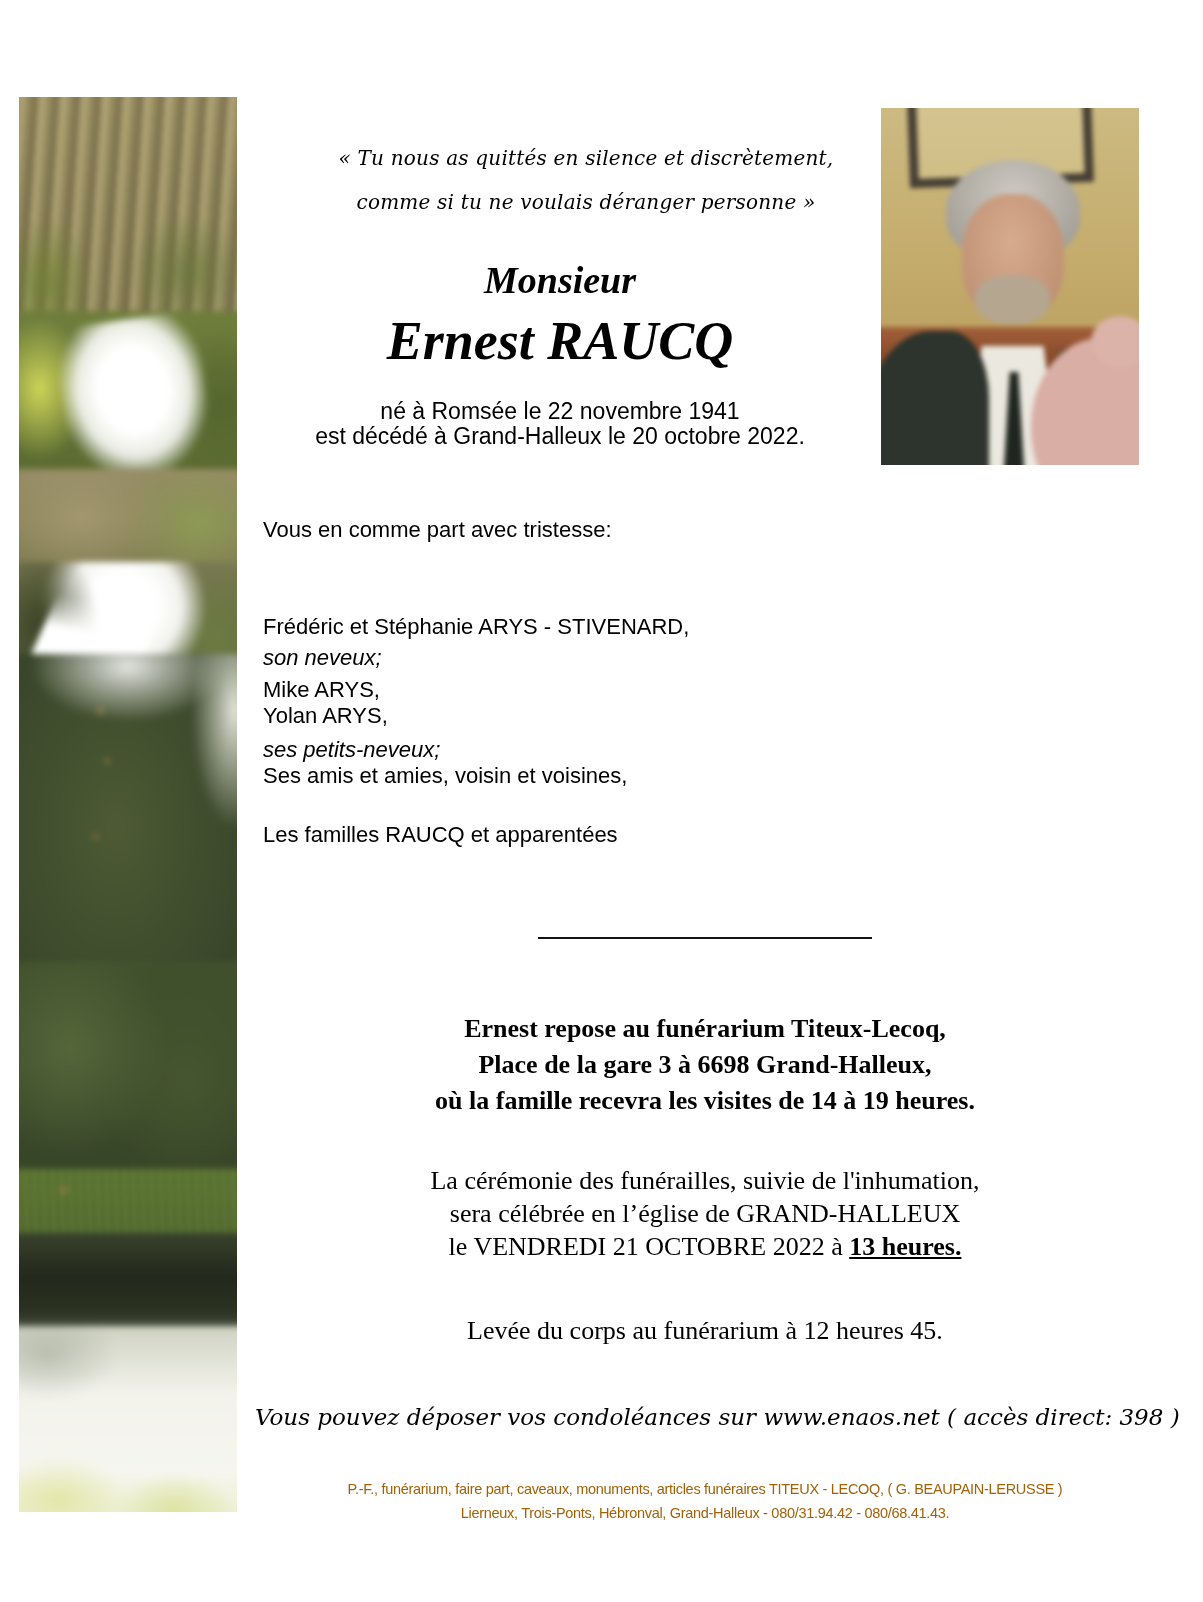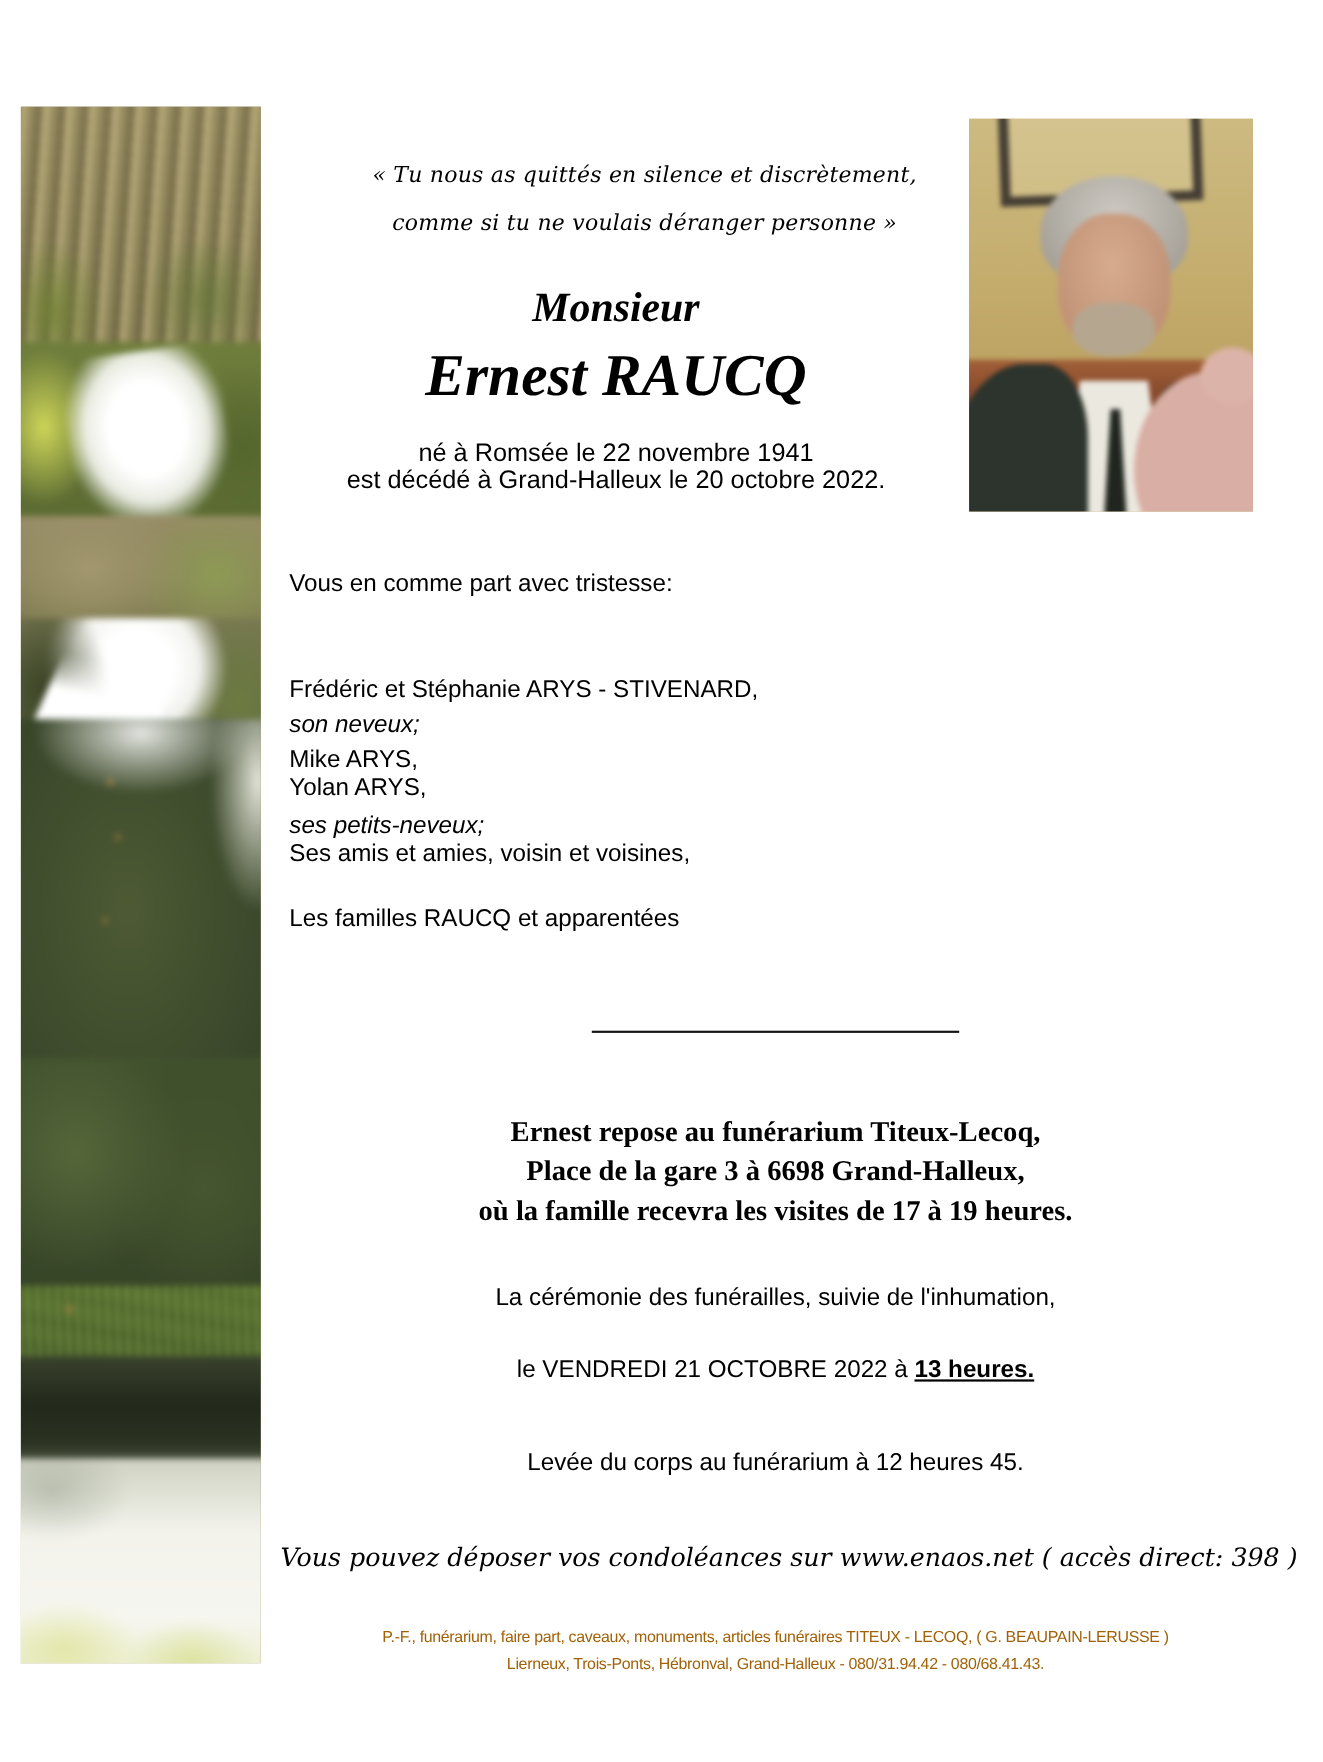--- a/index.html
+++ b/index.html
@@ -18,21 +18,21 @@
   .title-monsieur{left:240px;width:640px;font-family:"Liberation Serif",serif;
          font-weight:bold;font-style:italic;font-size:38px;}
   .deceased-name{left:240px;width:640px;font-family:"Liberation Serif",serif;
          font-weight:bold;font-style:italic;font-size:54px;}
   .birthdeath{left:240px;width:640px;font-size:23px;}
   .bodyline{left:263px;font-size:22px;}
   .relline{left:263px;width:882px;font-style:italic;font-size:22px;}
   .divider{left:538px;top:937px;width:334px;height:2px;background:#141414;}
   .funhome{left:255px;width:900px;font-family:"Liberation Serif",serif;
          font-weight:bold;font-size:26px;}
-  .cerem{left:255px;width:900px;font-size:22px;}
+  .cerem{left:255px;width:900px;font-size:26px;font-family:Liberation Serif, serif;}
   .bold-ul{font-weight:bold;text-decoration:underline;}
   .condol{left:255px;width:900px;font-family:"DejaVu Serif",serif;font-style:italic;font-size:23px;}
   .footline{left:255px;width:900px;font-size:14.5px;letter-spacing:-0.3px;color:#a16207;}
 
   
   #left-photo{left:19px;top:97px;width:218px;height:1415px;overflow:hidden;background:#8f835c;}
   #left-photo .blurwrap{position:absolute;left:-3%;top:-0.5%;width:106%;height:101%;
       filter:blur(3px);}
   .wf{position:absolute;left:0;width:100%;}
   .wf-forest{top:0;height:17%;
@@ -176,23 +176,24 @@
   <div class="line bodyline" style="top:677px">Mike ARYS,</div>
   <div class="line bodyline" style="top:703px">Yolan ARYS,</div>
   <div class="line relline" style="top:737px">ses petits-neveux;</div>
   <div class="line bodyline" style="top:763px">Ses amis et amies, voisin et voisines,</div>
   <div class="line bodyline" style="top:822px">Les familles RAUCQ et apparentées</div>
 
   <div class="abs divider"></div>
 
   <div class="line funhome ctr" style="top:1014px">Ernest repose au funérarium Titeux-Lecoq,</div>
   <div class="line funhome ctr" style="top:1050px">Place de la gare 3 à 6698 Grand-Halleux,</div>
-  <div class="line funhome ctr" style="top:1086px">où la famille recevra les visites de 17 à 19 heures.</div>
+  <div class="line funhome ctr" style="top:1086px">où la famille recevra les visites de 14 à 19 heures.</div>
 
   <div class="line cerem ctr" style="top:1166px">La cérémonie des funérailles, suivie de l'inhumation,</div>
+  <div class="line cerem ctr" style="top:1199px">sera célébrée en l’église de GRAND-HALLEUX</div>
   <div class="line cerem ctr" style="top:1232px"><span>le VENDREDI 21 OCTOBRE 2022 à </span><span class="bold-ul">13 heures.</span></div>
 
   <div class="line cerem ctr" style="top:1316px">Levée du corps au funérarium à 12 heures 45.</div>
 
   <div class="line condol ctr" style="top:1404px">Vous pouvez déposer vos condoléances sur www.enaos.net ( accès direct: 398 )</div>
 
   <div class="line footline ctr" style="top:1481px">P.-F., funérarium, faire part, caveaux, monuments, articles funéraires  TITEUX - LECOQ,  ( G. BEAUPAIN-LERUSSE )</div>
   <div class="line footline ctr" style="top:1505px">Lierneux, Trois-Ponts, Hébronval, Grand-Halleux  -  080/31.94.42  -  080/68.41.43.</div>
 
 </div>

